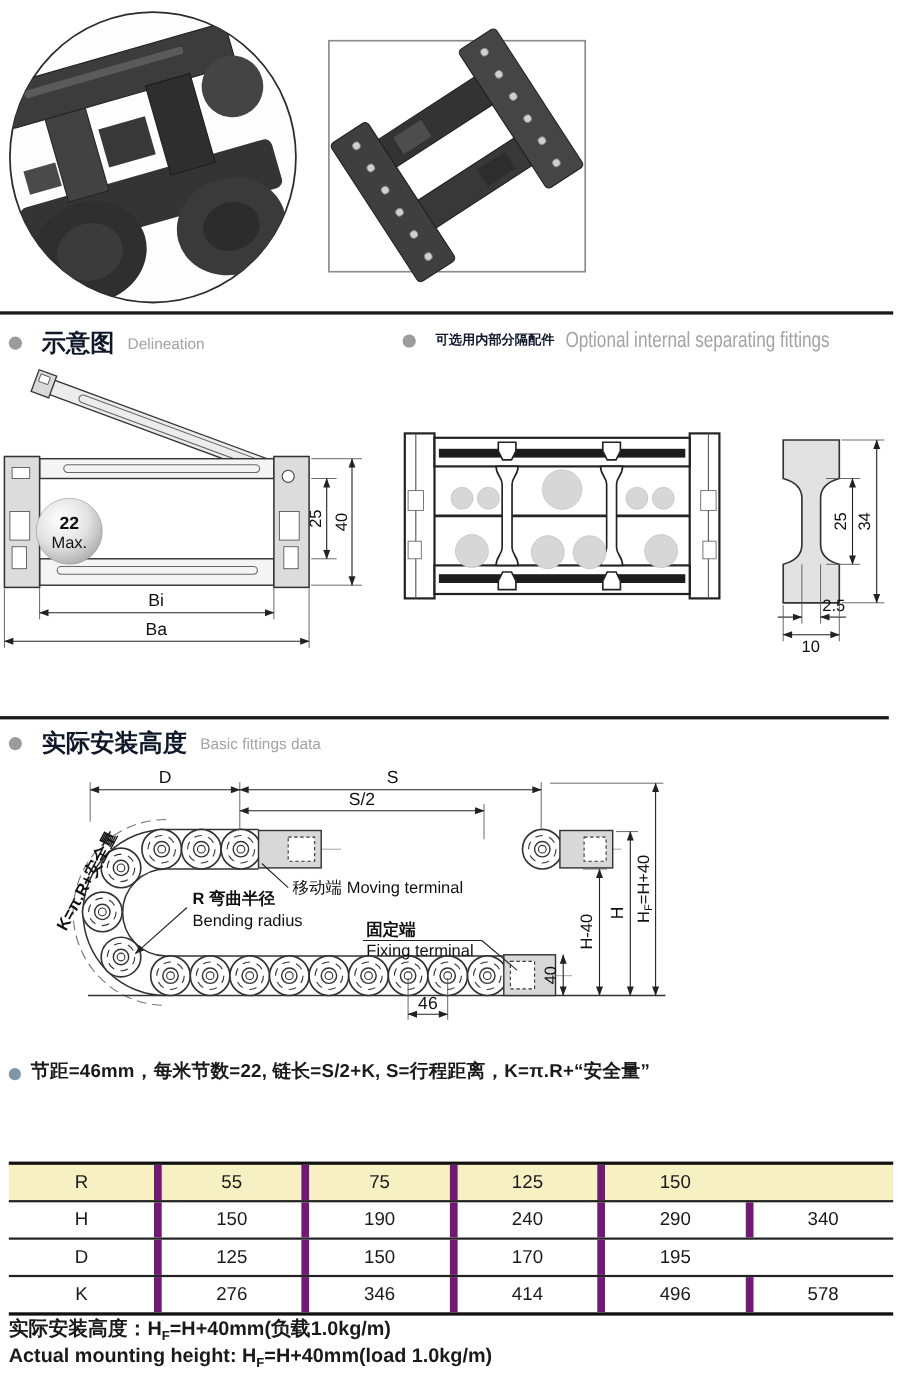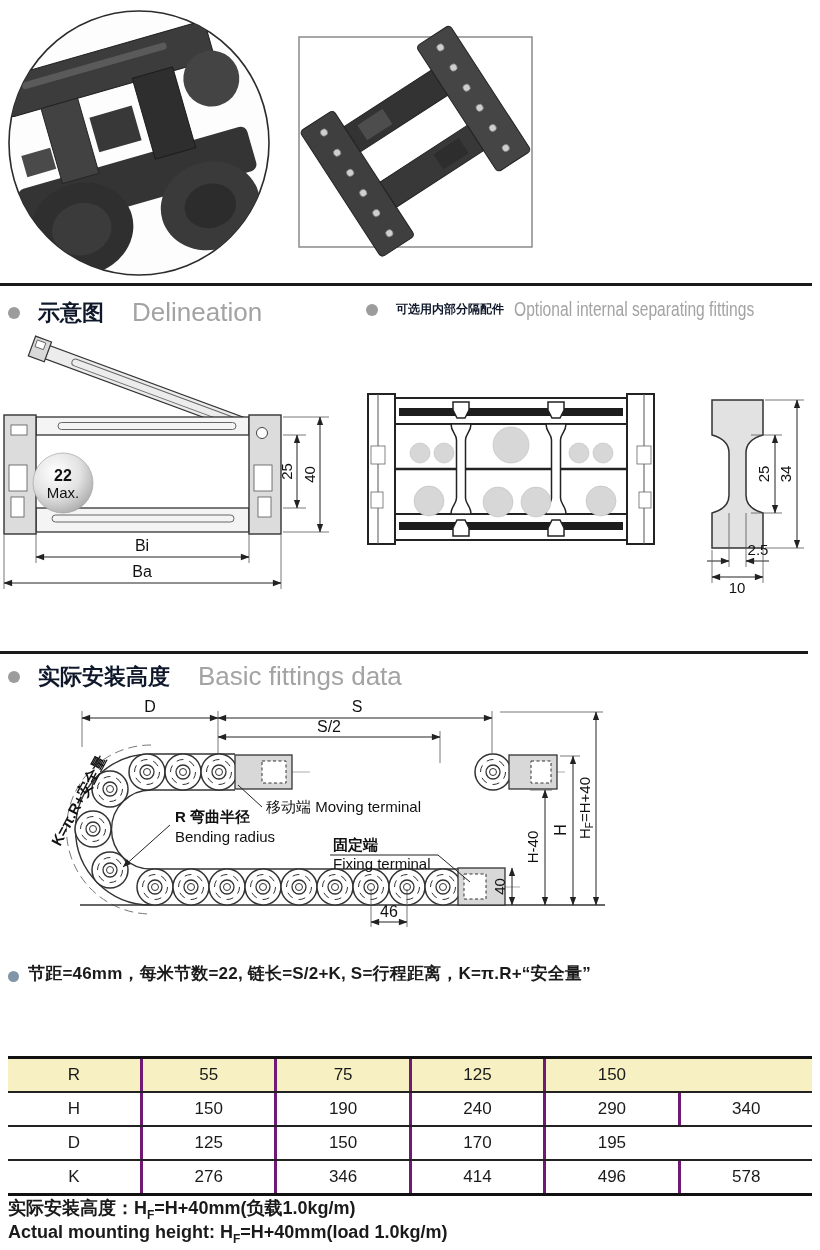--- a/index.html
+++ b/index.html
@@ -6,35 +6,35 @@
   #page{position:relative;width:820px;height:1250px;background:#fff;overflow:hidden;
         font-family:"Liberation Sans","DejaVu Sans",sans-serif;color:#1a1a1a;}
   .abs{position:absolute;}
   .hr{position:absolute;left:0;height:2.5px;background:#1a1a1a;}
   
   .sec{position:absolute;display:flex;align-items:center;}
   .dot{width:12px;height:12px;border-radius:50%;background:#9c9c9c;flex:0 0 auto;}
   .zh{color:#0f172a;font-weight:bold;white-space:nowrap;}
   .en{color:#a3a3a3;white-space:nowrap;}
   .sec1 .zh{font-size:22px;margin-left:18px;}
-  .sec1 .en{font-size:26px;margin-left:28px;}
+  .sec1 .en{font-size:14px;margin-left:12px;}
   .sec2 .zh{font-size:12px;margin-left:18px;}
   .sec2 .en{font-size:20px;margin-left:10px;transform:scaleX(.78);transform-origin:left center;}
   
   .note{position:absolute;display:flex;align-items:center;}
   .note .b{width:11px;height:11px;border-radius:50%;background:#8095a8;margin-top:5px;flex:0 0 auto;}
   .note .t{margin-left:9px;font-size:17px;font-weight:700;white-space:nowrap;letter-spacing:.2px;}
   
   #spec-table{position:absolute;left:8px;top:1056px;width:804px;
       border-top:3px solid #111;border-bottom:3px solid #111;}
   .trow{display:grid;grid-template-columns:132px repeat(5,1fr);height:32px;}
   .trow:not(:last-child){border-bottom:2px solid #222;}
   .trow.head{background:#f6f0c2;}
   .tcell{display:flex;align-items:center;justify-content:center;font-size:17px;}
-  .trow .tcell + .tcell{border-left:3px solid #701a75;}
+  .trow .tcell + .tcell{border-left:7px solid #701a75;}
   
   .foot{position:absolute;left:8px;font-size:18px;font-weight:600;white-space:nowrap;}
   .foot sub{font-size:12px;}
   
   svg{position:absolute;overflow:visible;}
   .ln{stroke:#333;stroke-width:1.4;fill:none;}
   .dim{stroke:#222;stroke-width:1;fill:none;}
   .ext{stroke:#555;stroke-width:.8;fill:none;}
   .dtx{font-family:"Liberation Sans","DejaVu Sans",sans-serif;font-size:15px;fill:#111;}
   .dtx16{font-family:"Liberation Sans","DejaVu Sans",sans-serif;font-size:16px;fill:#111;}

